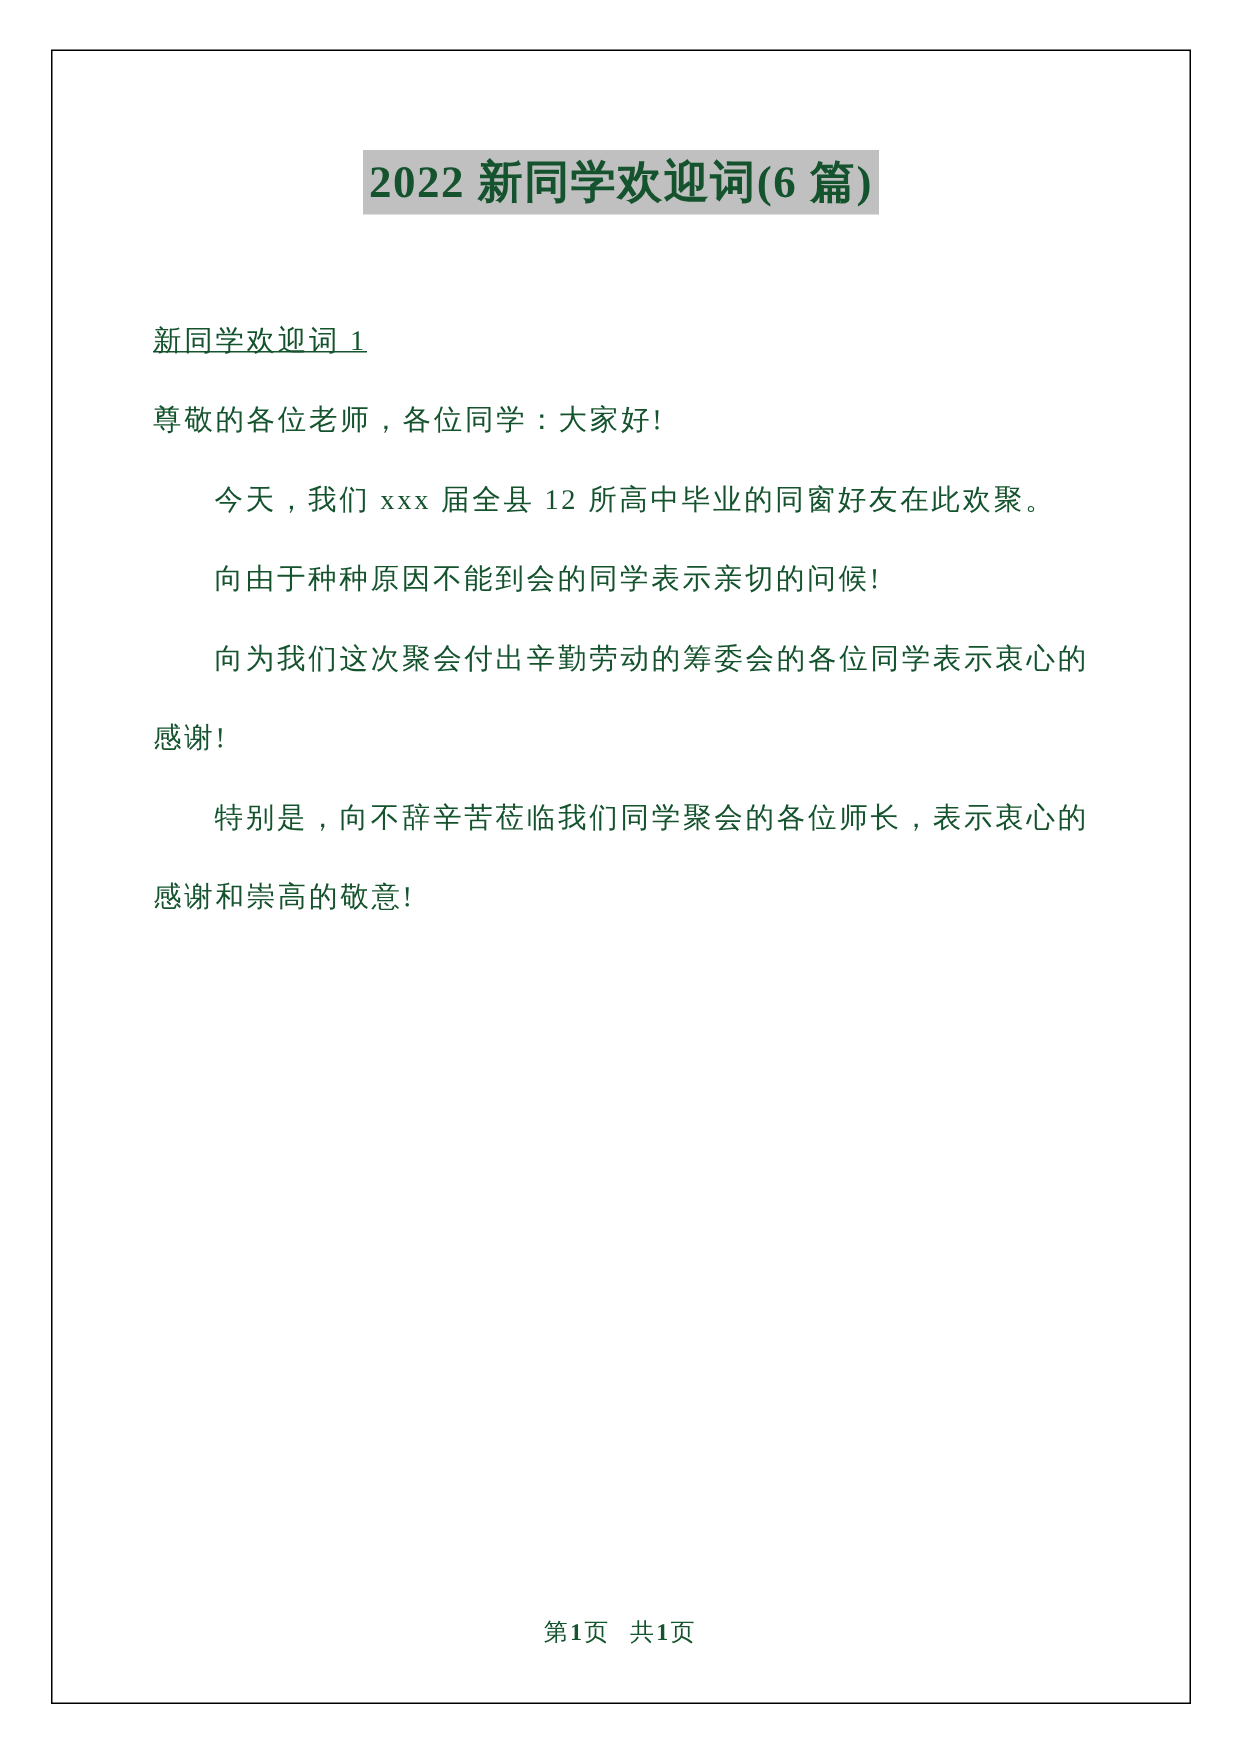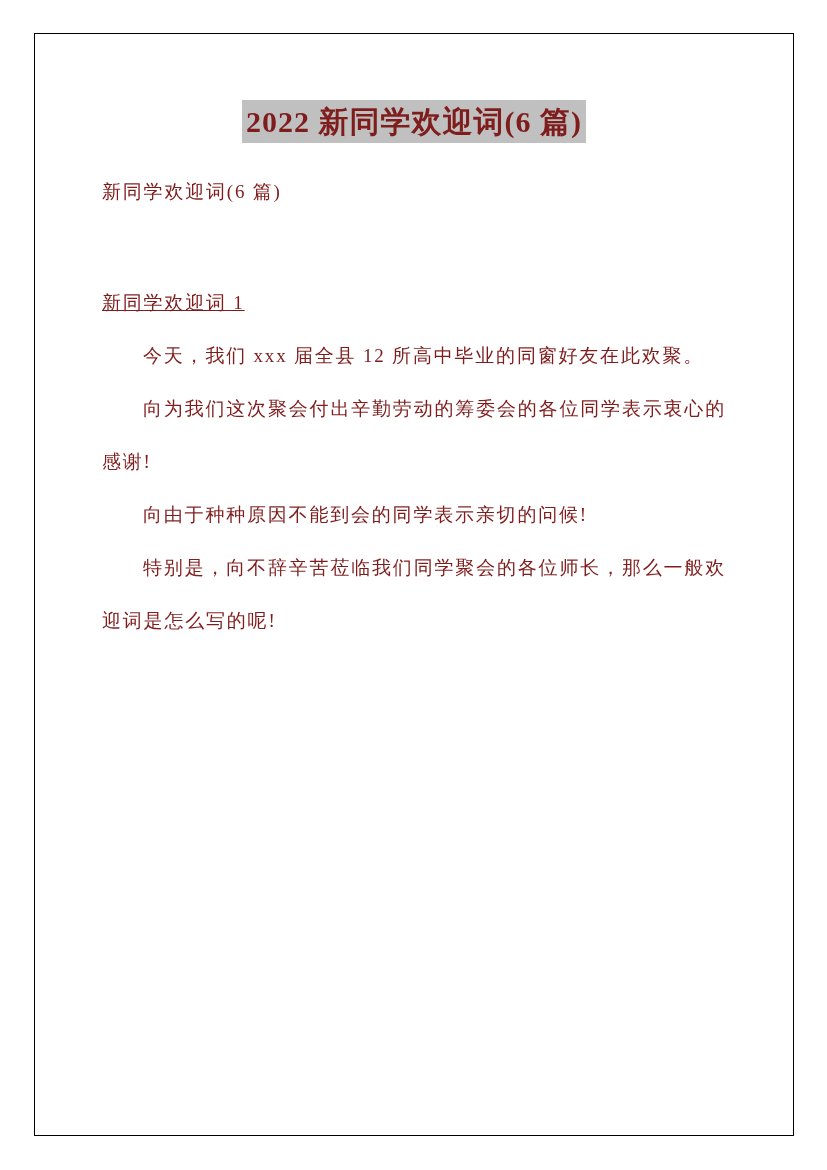--- a/index.html
+++ b/index.html
@@ -1,21 +1,21 @@
 <!DOCTYPE html>
 <html><head>
 <meta charset="utf-8">
 <style>
   html, body { margin: 0; padding: 0; background: #ffffff; }
   .page {
     position: relative;
     width: 827px;
     height: 1170px;
     background: #ffffff;
-    color: #7f1d1d;
+    color: #14532d;
     font-family: "Liberation Serif", "DejaVu Serif", serif;
     overflow: hidden;
   }
   .frame {
     position: absolute;
     left: 34px;
     top: 33px;
     width: 760px;
     height: 1103px;
     border: 1px solid #000000;
@@ -62,21 +62,24 @@
 </style>
 </head>
 <body>
 
 <div class="page">
   <div class="frame">
     <div class="title-row">
       <span class="title-chip" style="background: rgb(192, 192, 192);">2022 新同学欢迎词(6 篇)</span>
     </div>
     <div class="doc">
-        <p class="">新同学欢迎词(6 篇)</p>
         <p class=" gap-before">新同学欢迎词 1</p>
+        <p class="">尊敬的各位老师，各位同学：大家好!</p>
         <p class="indent">今天，我们 xxx 届全县 12 所高中毕业的同窗好友在此欢聚。</p>
+        <p class="indent">向由于种种原因不能到会的同学表示亲切的问候!</p>
         <p class="indent">向为我们这次聚会付出辛勤劳动的筹委会的各位同学表示衷心的感谢!</p>
-        <p class="indent">向由于种种原因不能到会的同学表示亲切的问候!</p>
-        <p class="indent">特别是，向不辞辛苦莅临我们同学聚会的各位师长，那么一般欢迎词是怎么写的呢!</p>
+        <p class="indent">特别是，向不辞辛苦莅临我们同学聚会的各位师长，表示衷心的感谢和崇高的敬意!</p>
       </div>
+  </div>
+  <div class="footer">
+    <span>第</span><span class="num">1</span><span>页</span><span class="fgap"></span><span>共</span><span class="num">1</span><span>页</span>
   </div>
 </div>
 
 </body></html>

